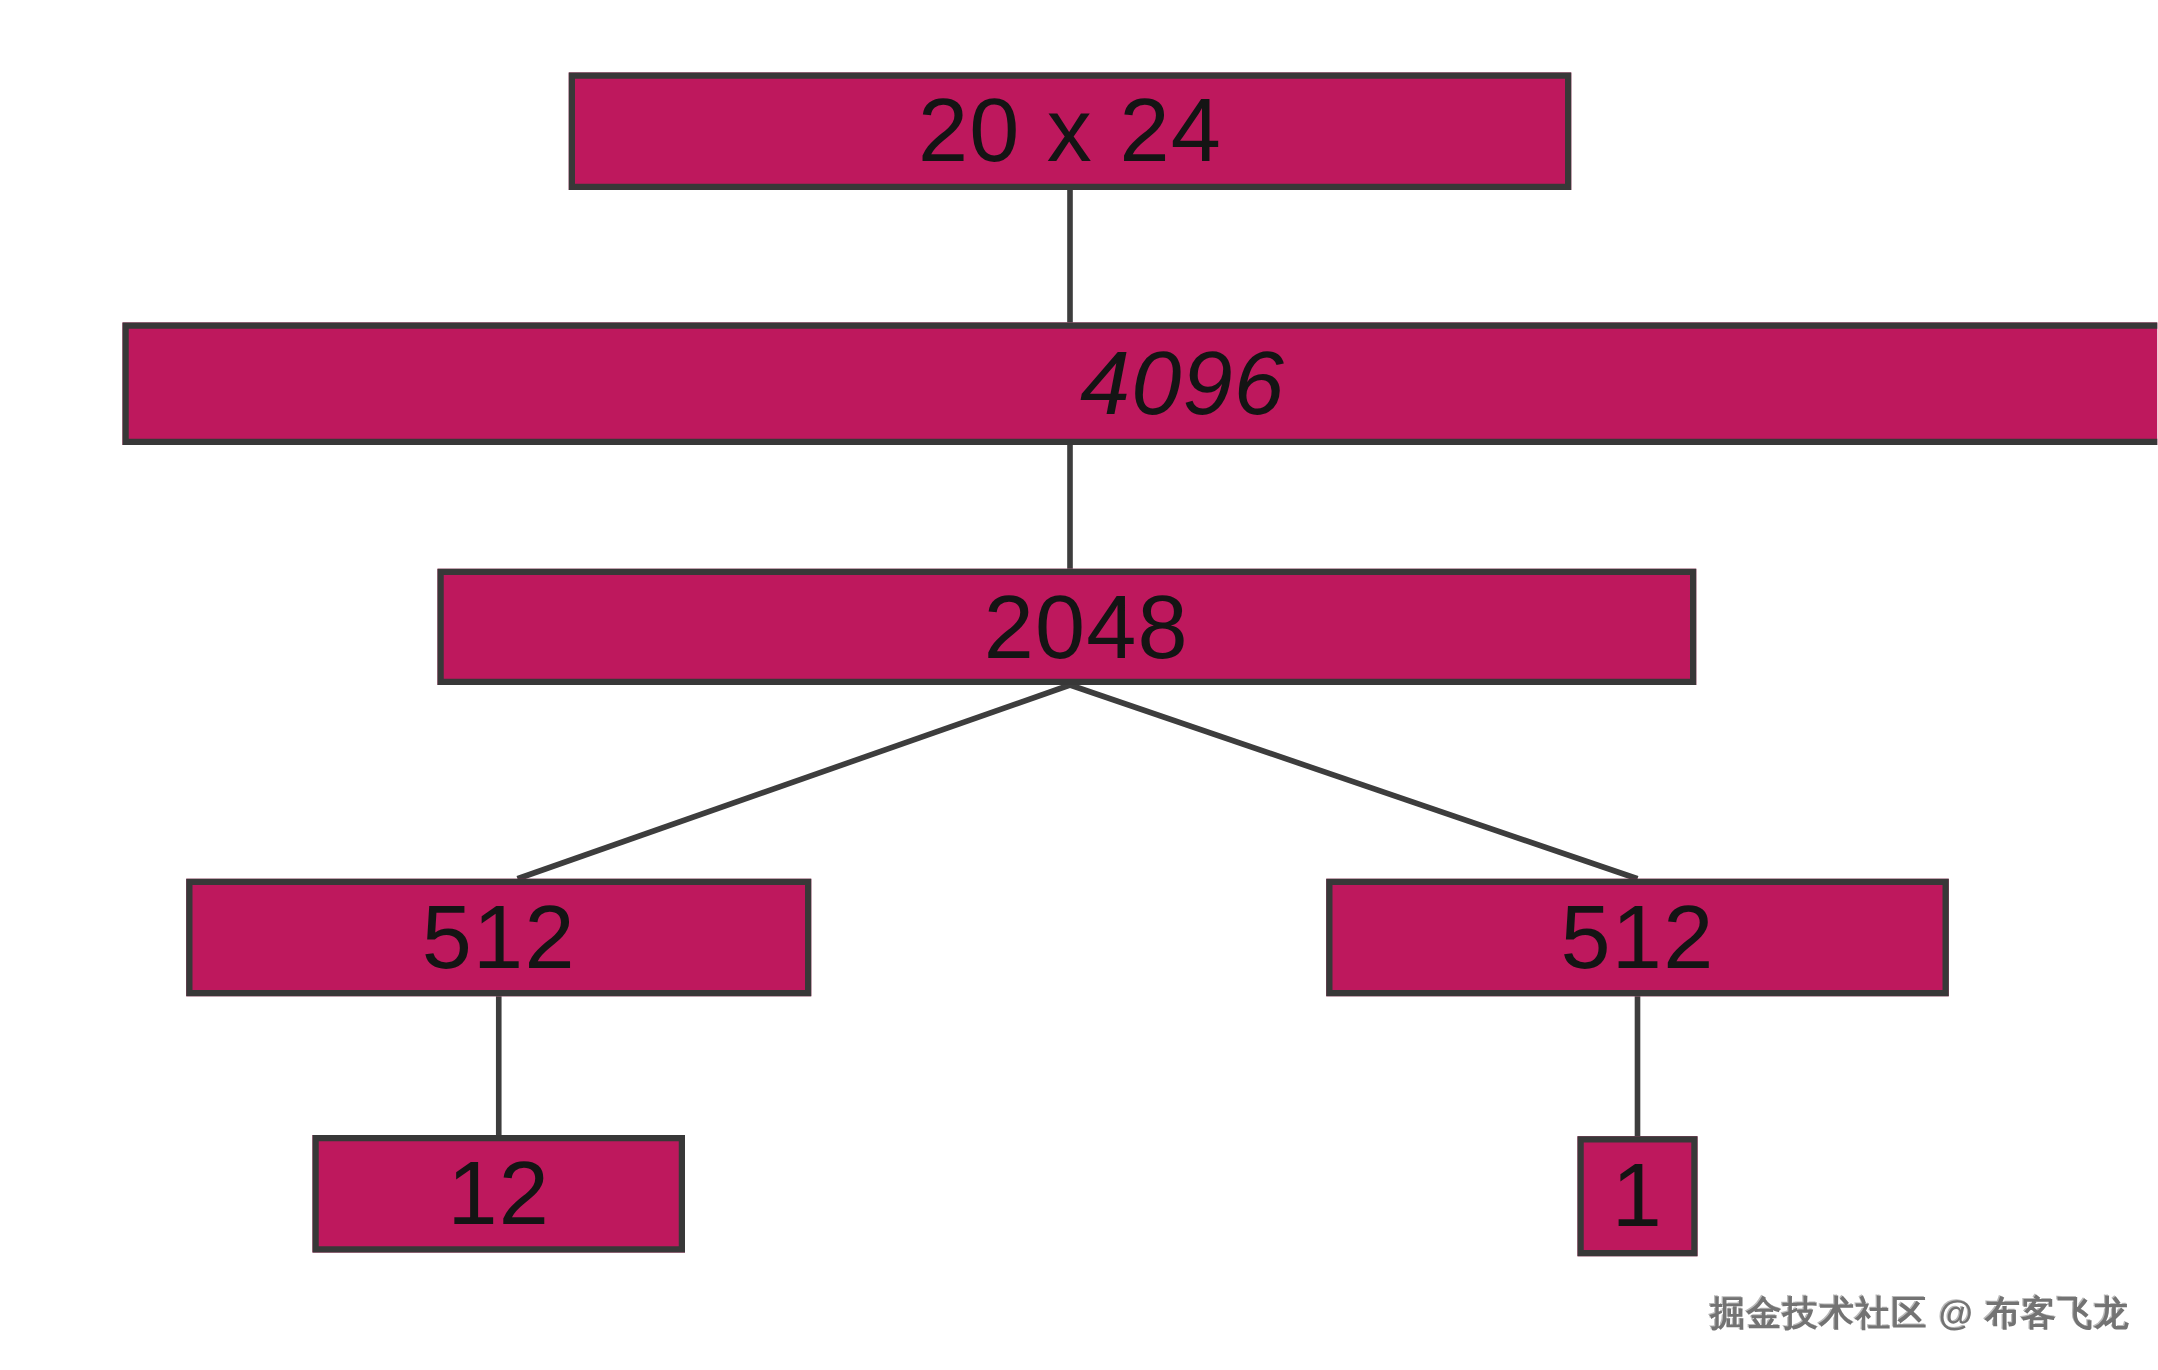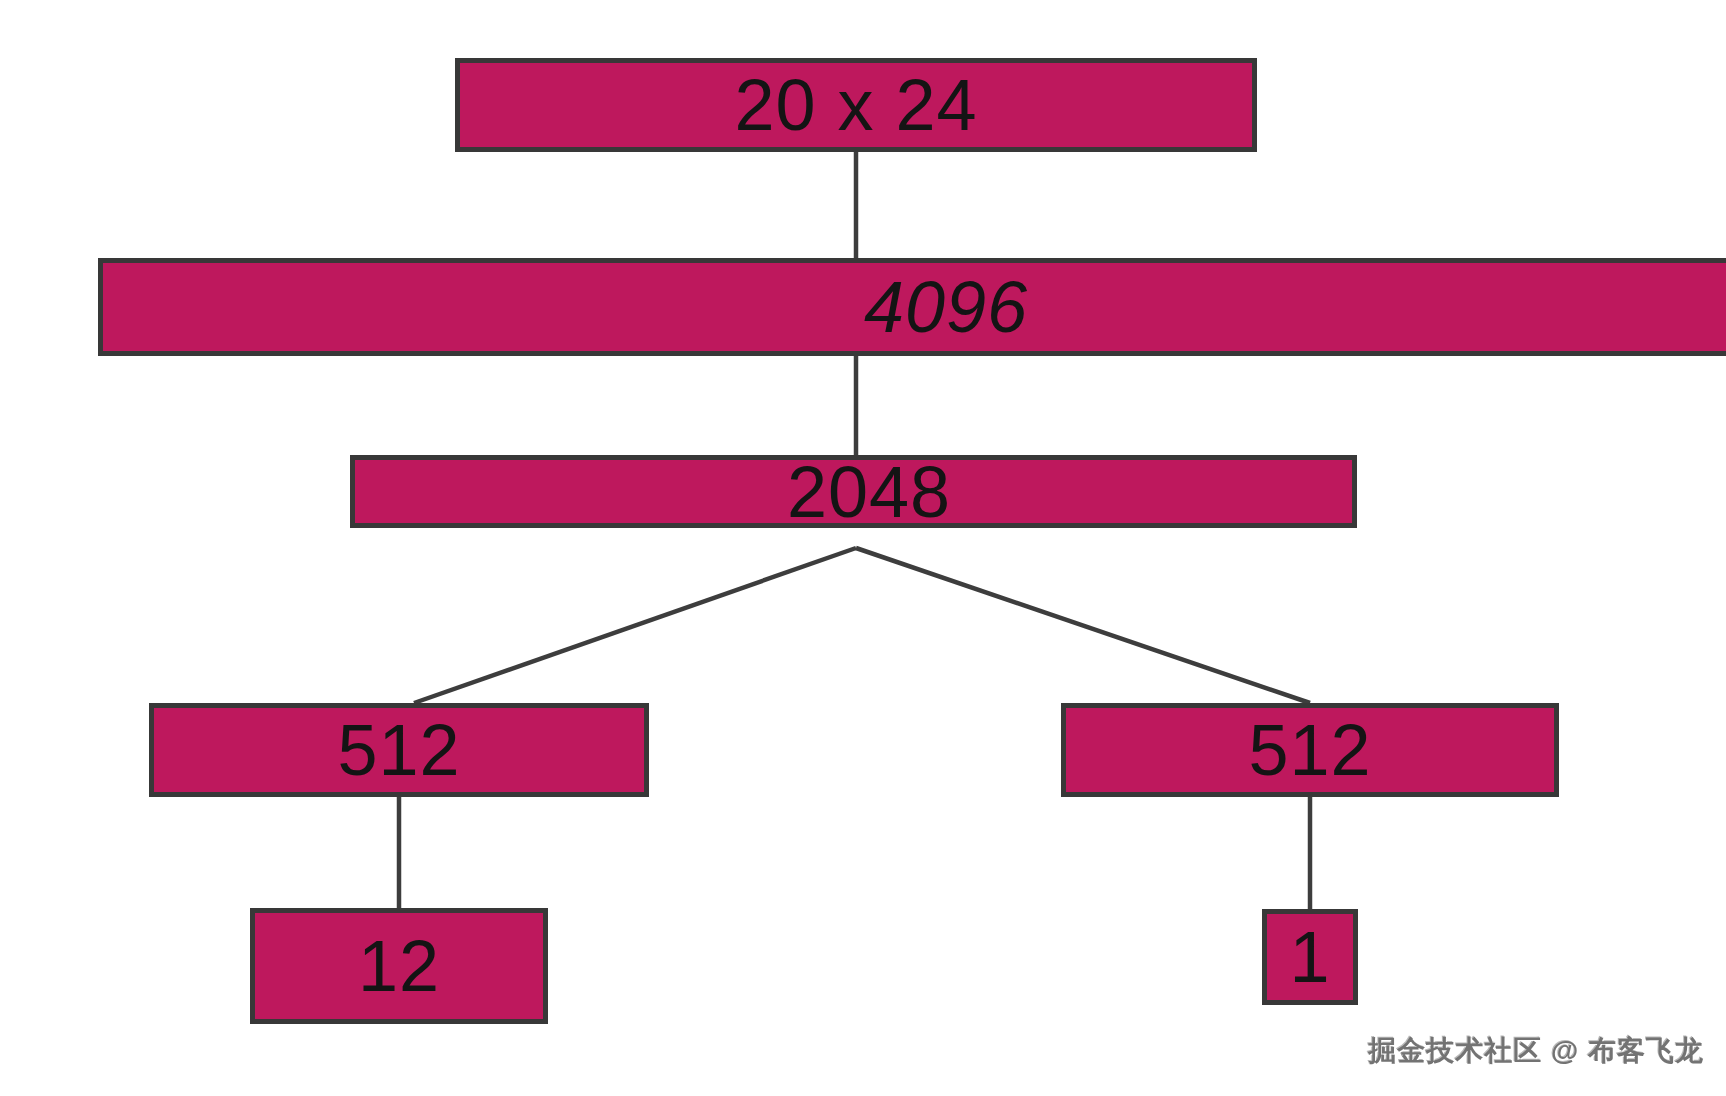--- a/index.html
+++ b/index.html
@@ -33,24 +33,24 @@
     justify-content: center;
     color: #141414;
     font-size: 72px;
     font-weight: 400;
     letter-spacing: 1px;
     white-space: nowrap;
   }
   
   .node-input   { left: 455px;  top: 58px;  width: 802px;  height: 94px; }
   .node-fc4096  { left: 98px;   top: 258px; width: 1696px; height: 98px; font-style: italic; }
-  .node-fc2048  { left: 350px;  top: 455px; width: 1007px; height: 73px; padding-left: 31px; }
+  .node-fc2048  { left: 350px;  top: 455px; width: 1007px; height: 93px; padding-left: 31px; }
   .node-left512 { left: 149px;  top: 703px; width: 500px;  height: 94px; }
   .node-right512{ left: 1061px; top: 703px; width: 498px;  height: 94px; }
-  .node-out12   { left: 250px;  top: 908px; width: 298px;  height: 116px; }
+  .node-out12   { left: 250px;  top: 908px; width: 298px;  height: 94px; }
   .node-out1    { left: 1262px; top: 909px; width: 96px;   height: 96px; }
   .watermark {
     position: absolute;
     right: 22px;
     top: 1032px;
     font-size: 28px;
     font-weight: 700;
     color: #737373;
     text-shadow: 1px 1px 0 #ffffff, -1px -1px 0 #b9b9b9;
     letter-spacing: 1px;

